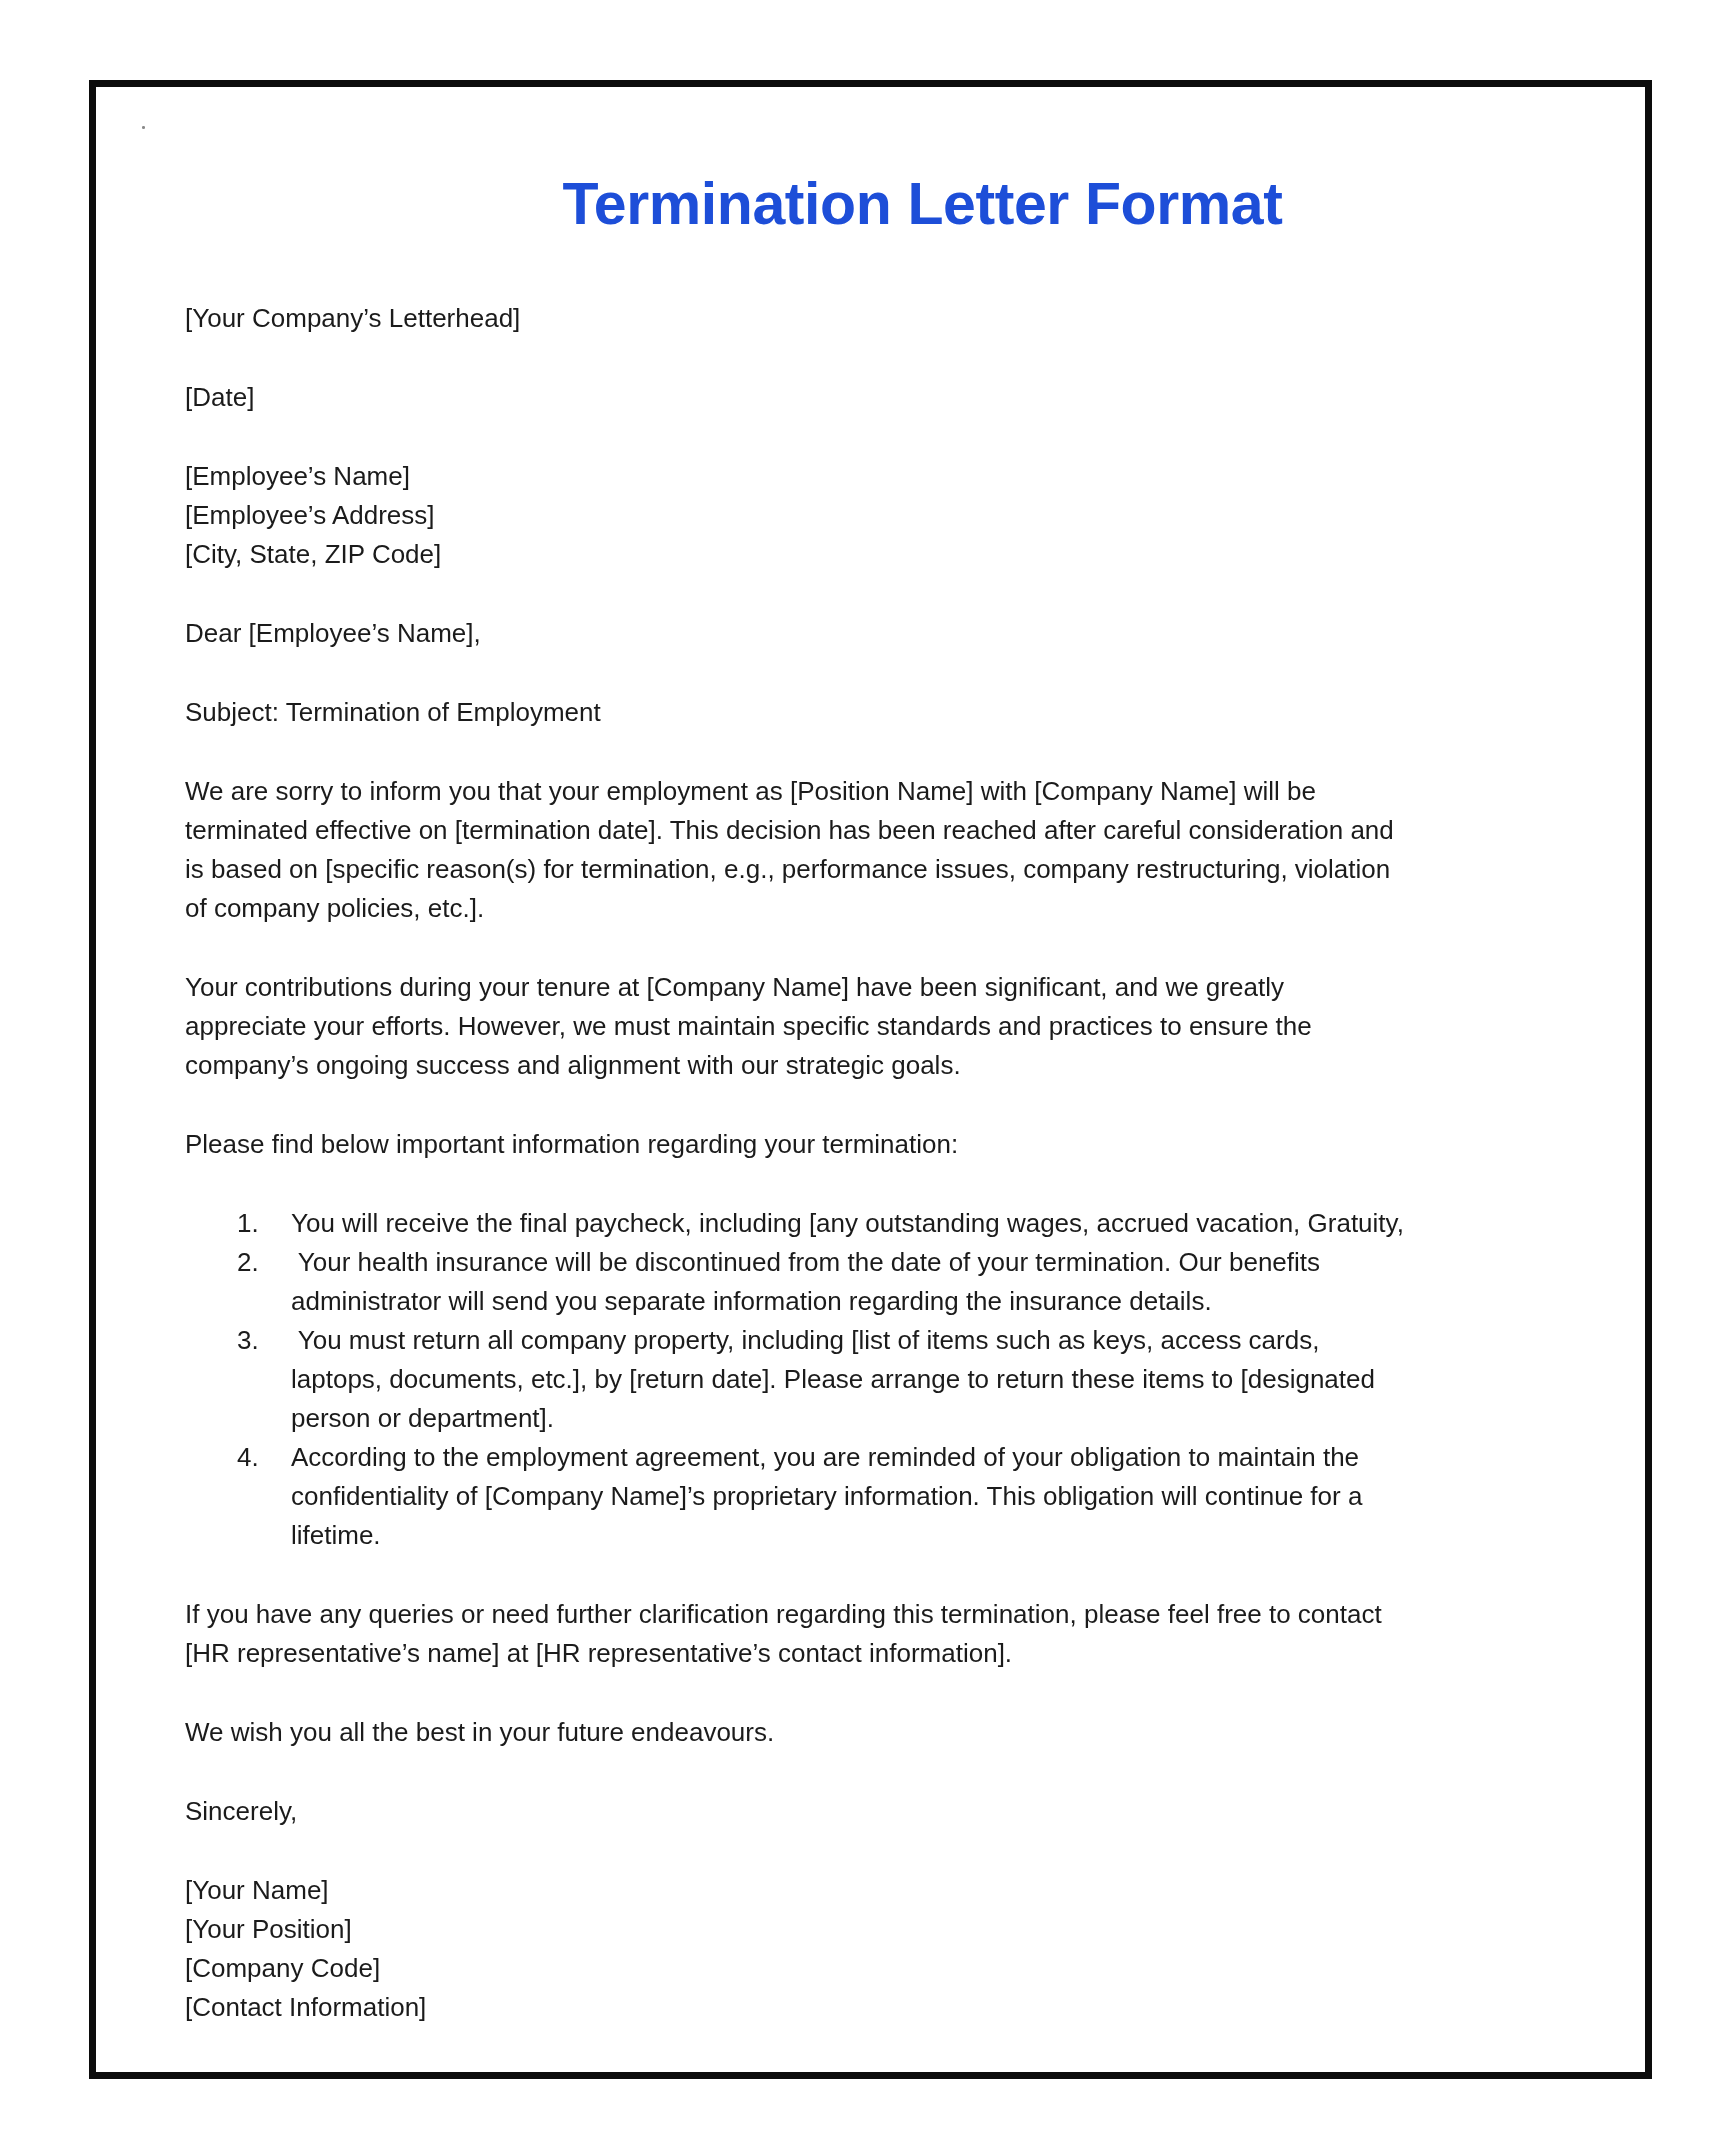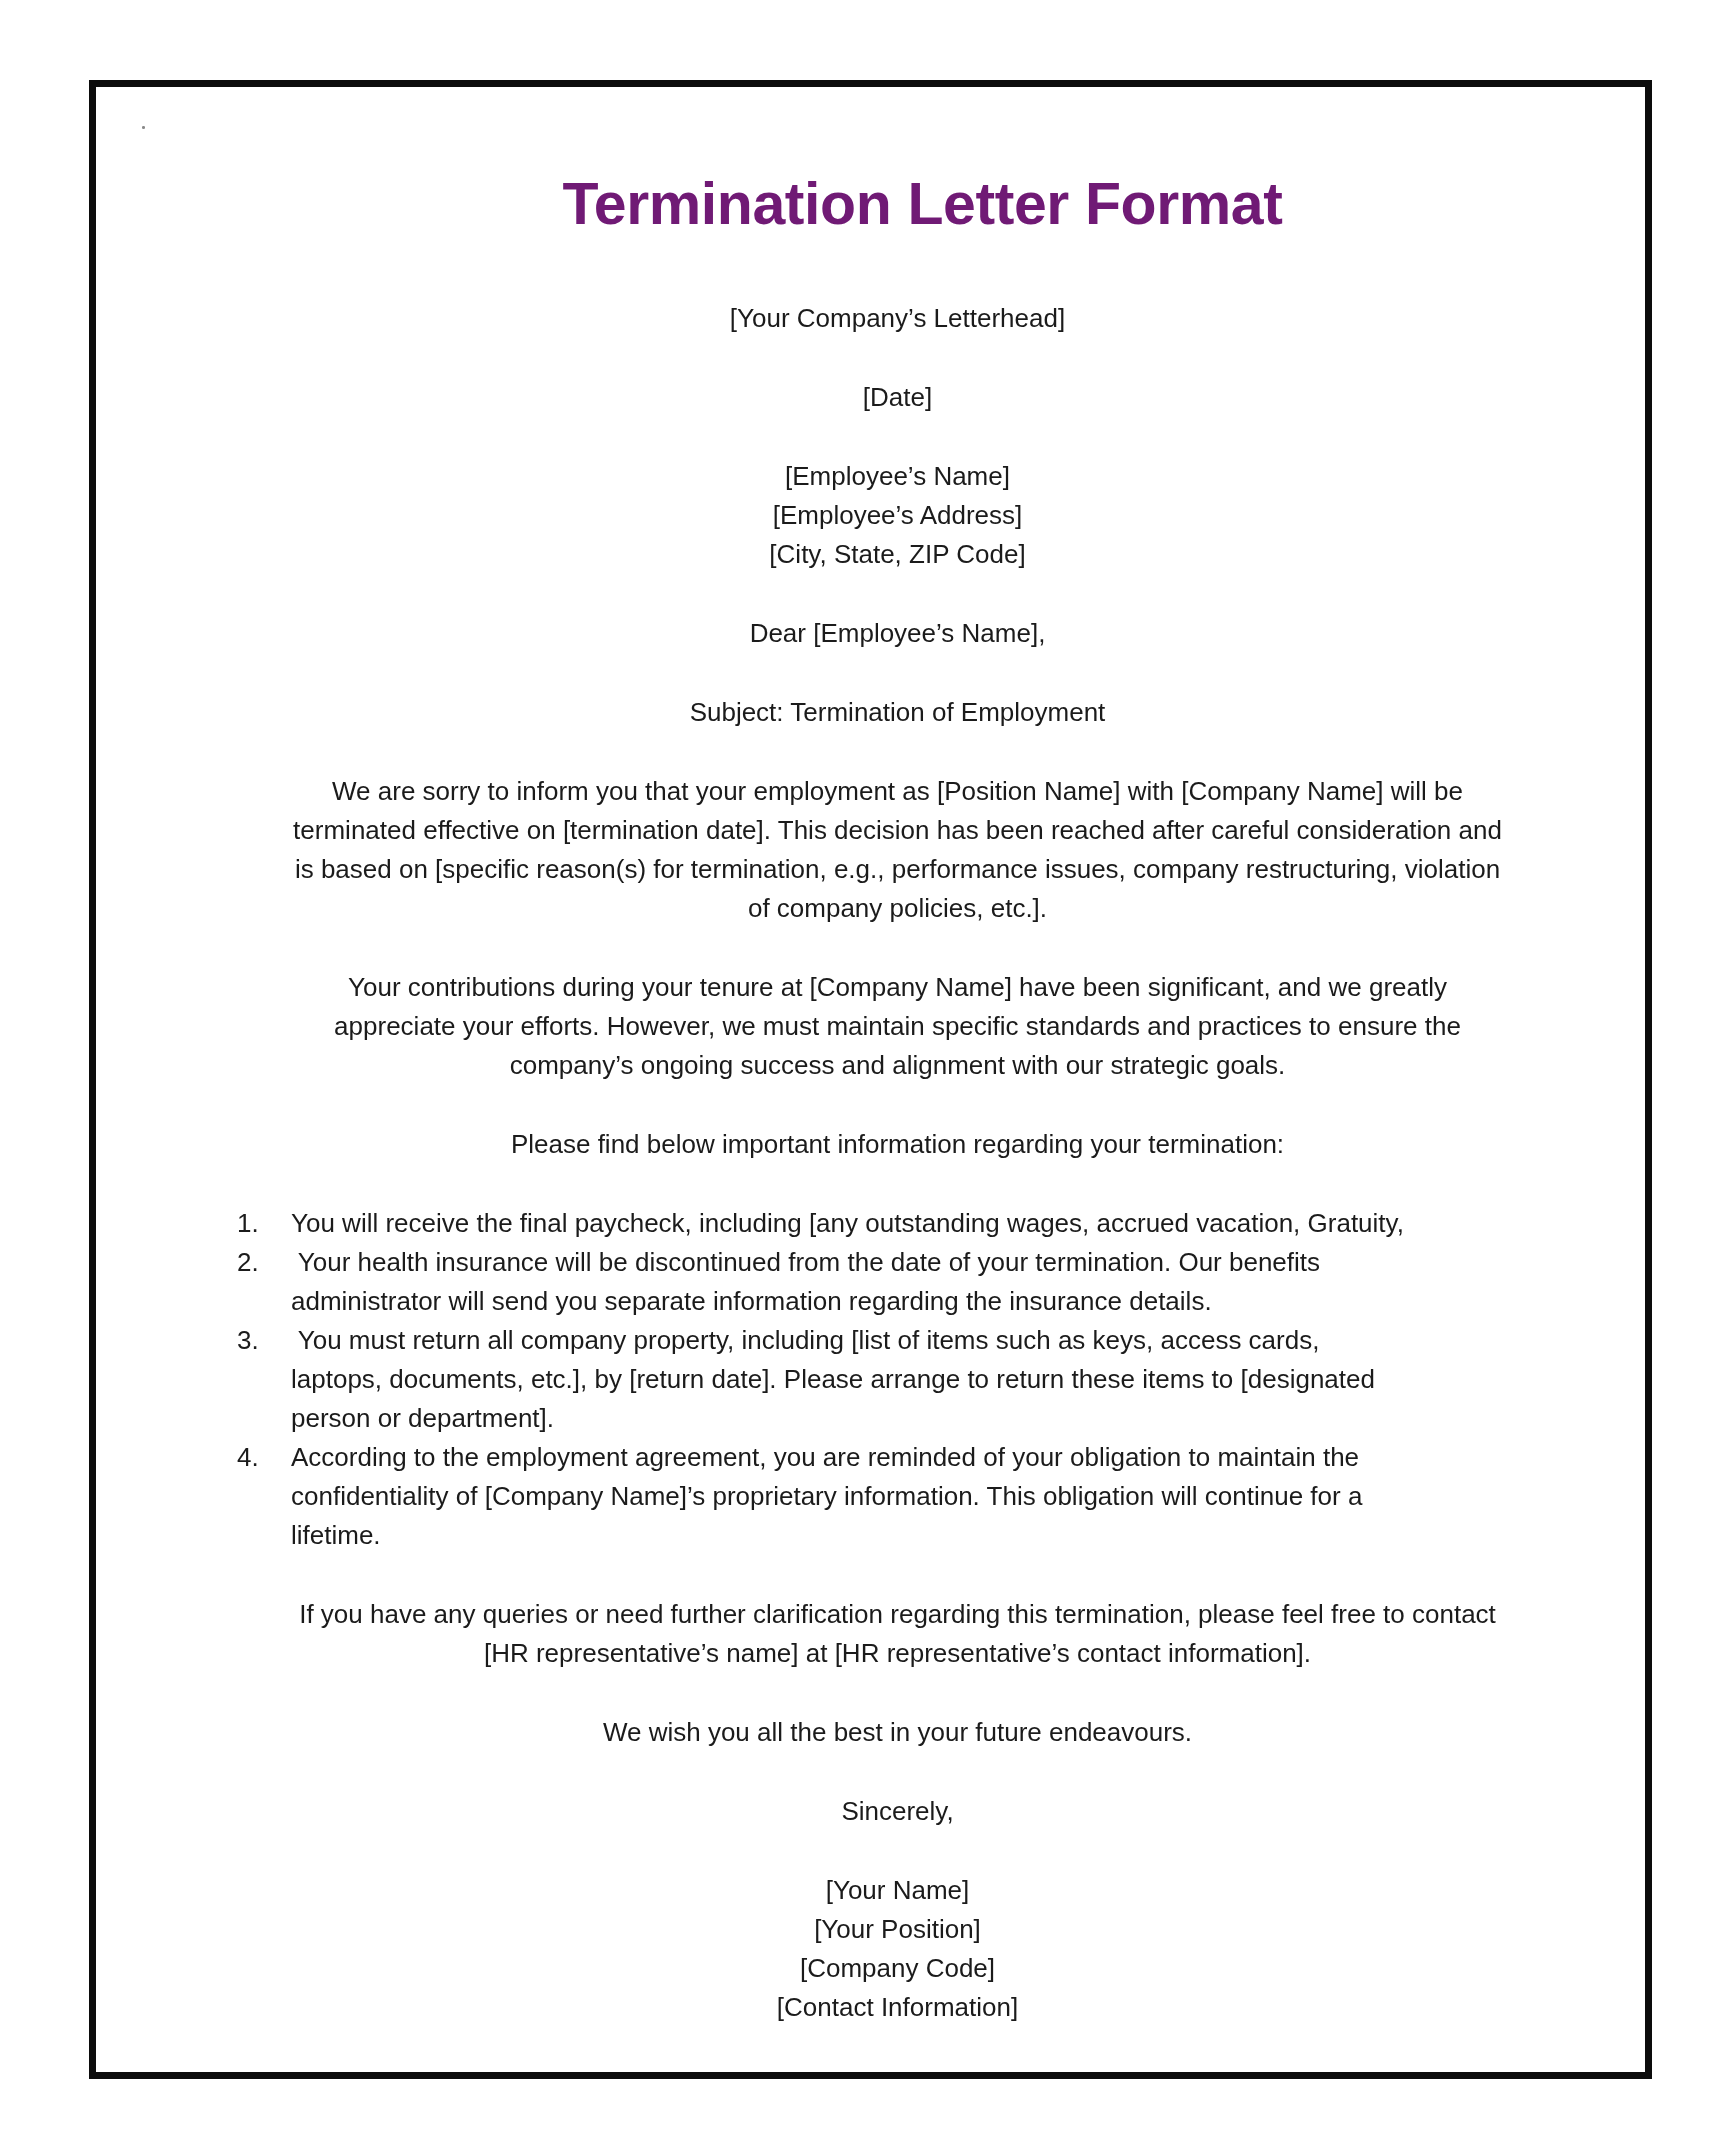--- a/index.html
+++ b/index.html
@@ -45,25 +45,24 @@
     font-size: 26px;
     line-height: 39px;
   }
   h1.title {
     margin: 0 0 61px 50px;
     text-align: center;
     font-size: 59px;
     line-height: 67px;
     font-weight: 700;
     letter-spacing: -0.4px;
-    color: #701a75;
+    color: #1d4ed8;
   }
   .para {
     margin: 0 0 40px 0;
-    text-align: center;
   }
   .line {
     white-space: pre;
   }
   ol.term-list {
     list-style: none;
     margin: 0 0 40px 0;
     padding: 0;
   }
   ol.term-list li {

